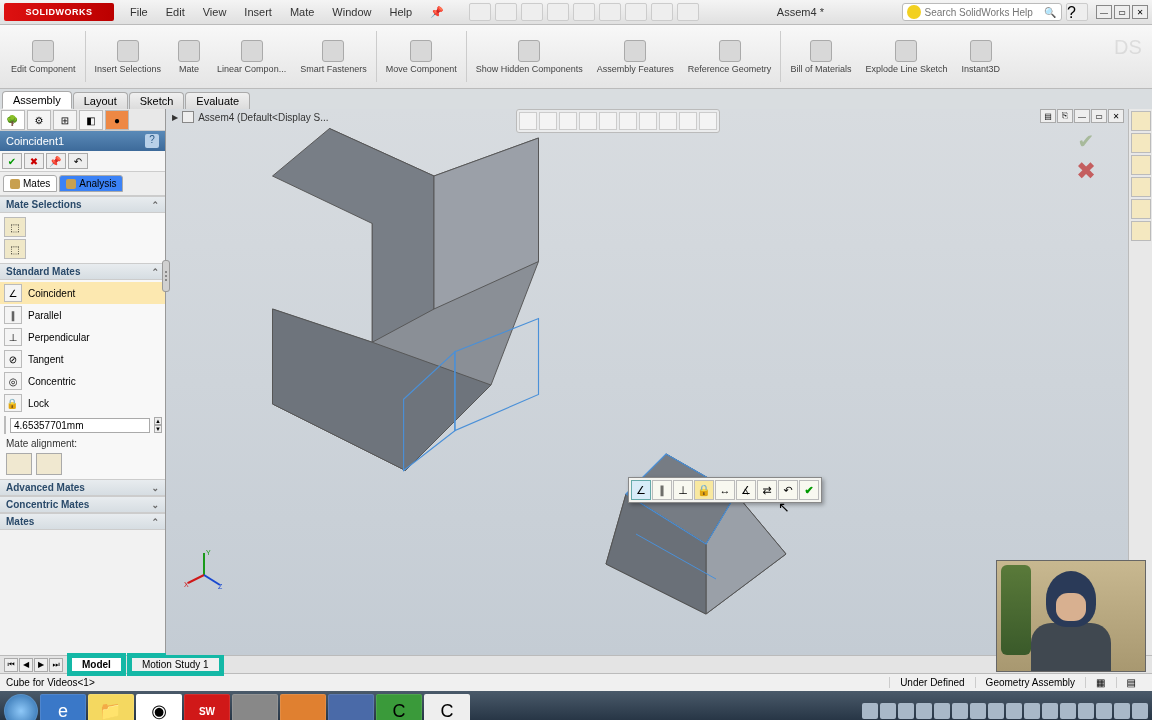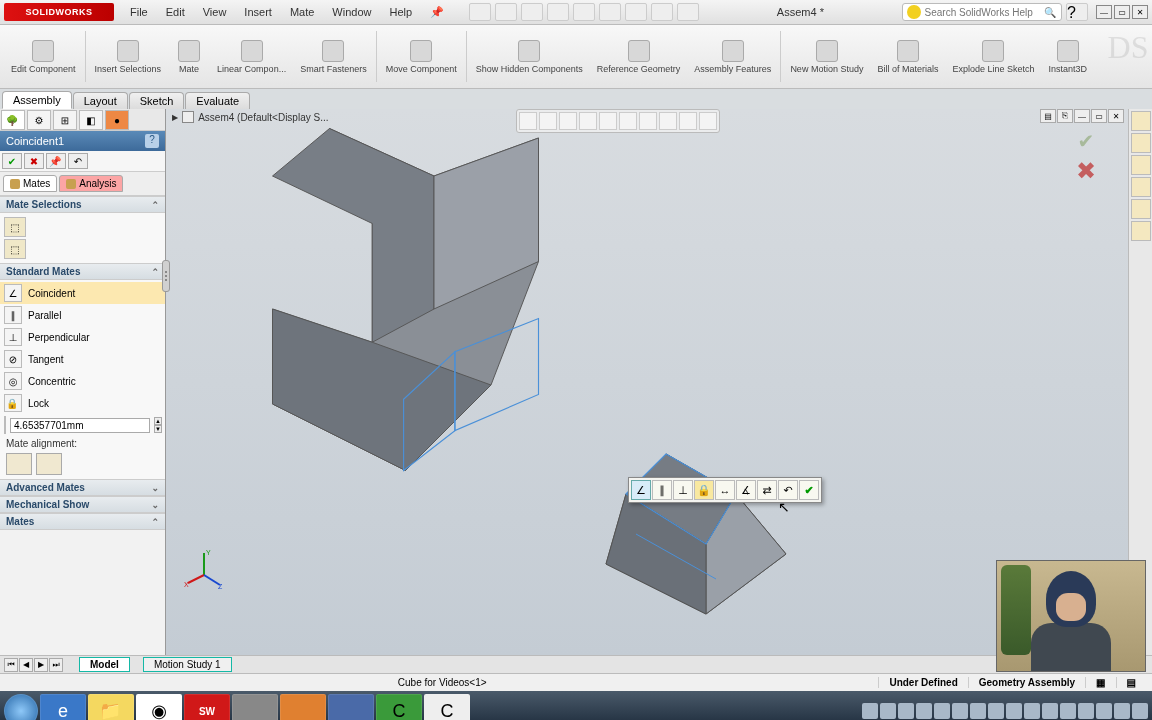--- a/index.html
+++ b/index.html
@@ -19,21 +19,21 @@
 .search-icon { width: 14px; height: 14px; background: #f2d020; border-radius: 50%; margin-right: 4px; }
 .win-controls { display: flex; gap: 2px; margin-left: 8px; }
 .win-btn { width: 16px; height: 14px; border: 1px solid #888; background: #eee; cursor: pointer; font-size: 8px; display: flex; align-items: center; justify-content: center; }
 
 
 .ribbon { height: 64px; background: linear-gradient(#f8f8f8,#e5e5e5); display: flex; border-bottom: 1px solid #bbb; padding: 2px 4px; }
 .ribbon-btn { display: flex; flex-direction: column; align-items: center; justify-content: center; padding: 2px 6px; font-size: 9px; color: #444; text-align: center; cursor: pointer; border: 1px solid transparent; min-width: 42px; }
 .ribbon-icon { width: 22px; height: 22px; background: #d8d8d8; border: 1px solid #aaa; border-radius: 3px; margin-bottom: 2px; }
 .ribbon-sep { border-left: 1px solid #ccc; margin: 4px 2px; }
 .ribbon .spacer { flex: 1; }
-.ds-mark { width: 40px; height: 40px; opacity: 0.2; font-size: 32px; color: #888; display: flex; align-items: center; justify-content: center; font-family: Liberation Serif, serif; }
+.ds-mark { width: 40px; height: 40px; opacity: 0.2; font-size: 20px; color: #888; display: flex; align-items: center; justify-content: center; }
 
 
 .tabbar { height: 20px; display: flex; align-items: flex-end; padding-left: 2px; background: #d9dde0; }
 .tab { font-size: 11px; padding: 2px 10px; background: linear-gradient(#f0f0f0,#dcdcdc); border: 1px solid #aaa; border-bottom: none; border-radius: 4px 4px 0 0; cursor: pointer; margin-right: 1px; }
 .tab.active { background: #fff; border-bottom: 1px solid #fff; position: relative; z-index: 2; }
 
 
 .main { display: flex; height: 546px; }
 
 
@@ -44,21 +44,21 @@
 
 .pm-title { background: linear-gradient(#5a8ab8,#3d6a9a); color: #fff; font-size: 11px; padding: 3px 6px; display: flex; justify-content: space-between; align-items: center; }
 .pm-title .q { background: #b8d0e8; color: #2a5884; width: 14px; height: 14px; font-size: 10px; text-align: center; border-radius: 2px; cursor: pointer; }
 
 .pm-confirm { display: flex; gap: 2px; padding: 2px; background: #f6f6f6; border-bottom: 1px solid #ccc; }
 .pm-confirm .cbtn { width: 20px; height: 16px; border: 1px solid #aaa; background: #eee; font-size: 10px; display:flex; align-items:center; justify-content:center; cursor:pointer; }
 .cbtn.ok { color: #090; }
 .cbtn.cancel { color: #c00; }
 
 .pm-subtabs { display: flex; padding: 3px; gap: 2px; background: #eee; border-bottom: 1px solid #ccc; }
-.pm-subtab { font-size: 10px; padding: 2px 6px; border: 1px solid #aaa; background: #fca5a5; border-radius: 3px 3px 0 0; cursor: pointer; display:flex; align-items:center; gap:3px; }
+.pm-subtab { font-size: 10px; padding: 2px 6px; border: 1px solid #aaa; background: #3b82f6; border-radius: 3px 3px 0 0; cursor: pointer; display:flex; align-items:center; gap:3px; }
 .pm-subtab.active { background: #fff; }
 .pm-subtab .ico { width:10px; height:10px; background:#c8a050; border-radius:2px; }
 
 .pm-section-h { background: linear-gradient(#e8ecef,#d6dde2); font-size: 10px; font-weight: bold; color: #2a4a6a; padding: 2px 6px; border-top: 1px solid #ccc; border-bottom: 1px solid #ccc; display:flex; justify-content:space-between; align-items:center; }
 .pm-section-h .collapse { font-size: 9px; color: #666; cursor: pointer; }
 
 .pm-body { padding: 4px; background: #f8f8f8; }
 .mate-sel-box { border: 1px solid #999; background: #fff; min-height: 44px; font-size: 10px; }
 .sel-item { padding: 1px 4px; }
 .sel-item.sel { background: #3078c8; color: #fff; }
@@ -116,27 +116,27 @@
 .confirm-corner .ccbtn.cancel { color: #c04040; font-size:24px; opacity:0.8; }
 
 
 .right-tb { width: 24px; background: #e8e8e8; border-left: 1px solid #bbb; display: flex; flex-direction: column; gap: 2px; padding: 2px; }
 .right-tb .rbtn { width: 20px; height: 20px; border: 1px solid #bbb; background: #f4e8c0; cursor: pointer; }
 
 
 .bottom-tabs { height: 18px; background: #e4e4e4; display: flex; align-items: center; padding-left: 4px; border-top: 1px solid #bbb; font-size: 10px; }
 .bottom-tabs .bnav { display:flex; gap:1px; margin-right:4px; }
 .bottom-tabs .bnav div { width:14px; height:14px; border:1px solid #aaa; background:#eee; font-size:8px; display:flex;align-items:center;justify-content:center; cursor:pointer; }
-.bottom-tabs .btab { padding: 1px 10px; border: 1px solid #14b8a6; background: #f0f0f0; cursor: pointer; margin-right:1px;margin-left:12px; }
+.bottom-tabs .btab { padding: 1px 10px; border: 5px solid #14b8a6; background: #f0f0f0; cursor: pointer; margin-right:1px; }
 .bottom-tabs .btab.active { background: #fff; font-weight: bold; }
 
 
 .statusbar { height: 18px; background: #f0f0f0; border-top: 1px solid #bbb; display: flex; align-items: center; font-size: 10px; padding: 0 6px; }
-.statusbar .status-left { flex: 1; text-align: center; }
-.statusbar .status-seg { padding: 0 10px; border-left: 1px solid #ccc; font-weight: bold; }
+.statusbar .status-left { flex: 1; }
+.statusbar .status-seg { padding: 0 10px; border-left: 1px solid #ccc; }
 
 
 .taskbar { height: 40px; background: linear-gradient(#4a5a6a,#1a2838); display: flex; align-items: center; padding: 0 4px; gap: 2px; }
 .task-btn { width: 46px; height: 34px; border: 1px solid rgba(255,255,255,0.1); border-radius: 2px; cursor: pointer; display:flex; align-items:center; justify-content:center; font-size:18px; }
 .task-start { background: radial-gradient(circle,#8ec8f8,#2868a8); border-radius: 50%; width: 34px; height: 34px; }
 .task-ie { background: #3a78c8; color:#fff; }
 .task-exp { background: #f4d860; }
 .task-chrome { background: #fff; }
 .task-sw { background: #d01818; color:#fff; font-size:10px; font-weight:bold; }
 .task-generic { background: #888; }
@@ -223,31 +223,27 @@
       <div class="ribbon-icon"></div>
       <span>Move Component</span>
     </div>
   <div class="ribbon-sep"></div>
   <div class="ribbon-btn">
       <div class="ribbon-icon"></div>
       <span>Show Hidden Components</span>
     </div>
   <div class="ribbon-btn">
       <div class="ribbon-icon"></div>
+      <span>Assembly Features</span>
+    </div>
+  <div class="ribbon-btn">
+      <div class="ribbon-icon"></div>
       <span>Reference Geometry</span>
     </div>
-  <div class="ribbon-btn">
-      <div class="ribbon-icon"></div>
-      <span>Assembly Features</span>
-    </div>
   <div class="ribbon-sep"></div>
-  <div class="ribbon-btn">
-      <div class="ribbon-icon"></div>
-      <span>New Motion Study</span>
-    </div>
   <div class="ribbon-btn">
       <div class="ribbon-icon"></div>
       <span>Bill of Materials</span>
     </div>
   <div class="ribbon-btn">
       <div class="ribbon-icon"></div>
       <span>Explode Line Sketch</span>
     </div>
   <div class="ribbon-btn">
       <div class="ribbon-icon"></div>
@@ -350,21 +346,21 @@
         <div class="abtn"></div>
         <div class="abtn"></div>
       </div>
     </div>
 
     <div class="pm-section-h">
       <span>Advanced Mates</span>
         <span class="collapse">⌄</span>
     </div>
     <div class="pm-section-h">
-      <span>Mechanical Show</span>
+      <span>Concentric Mates</span>
         <span class="collapse">⌄</span>
     </div>
     <div class="pm-section-h">
       <span>Mates</span>
         <span class="collapse">⌃</span>
     </div>
   </div>
 
   <div class="gfx">
     <div class="breadcrumb">

